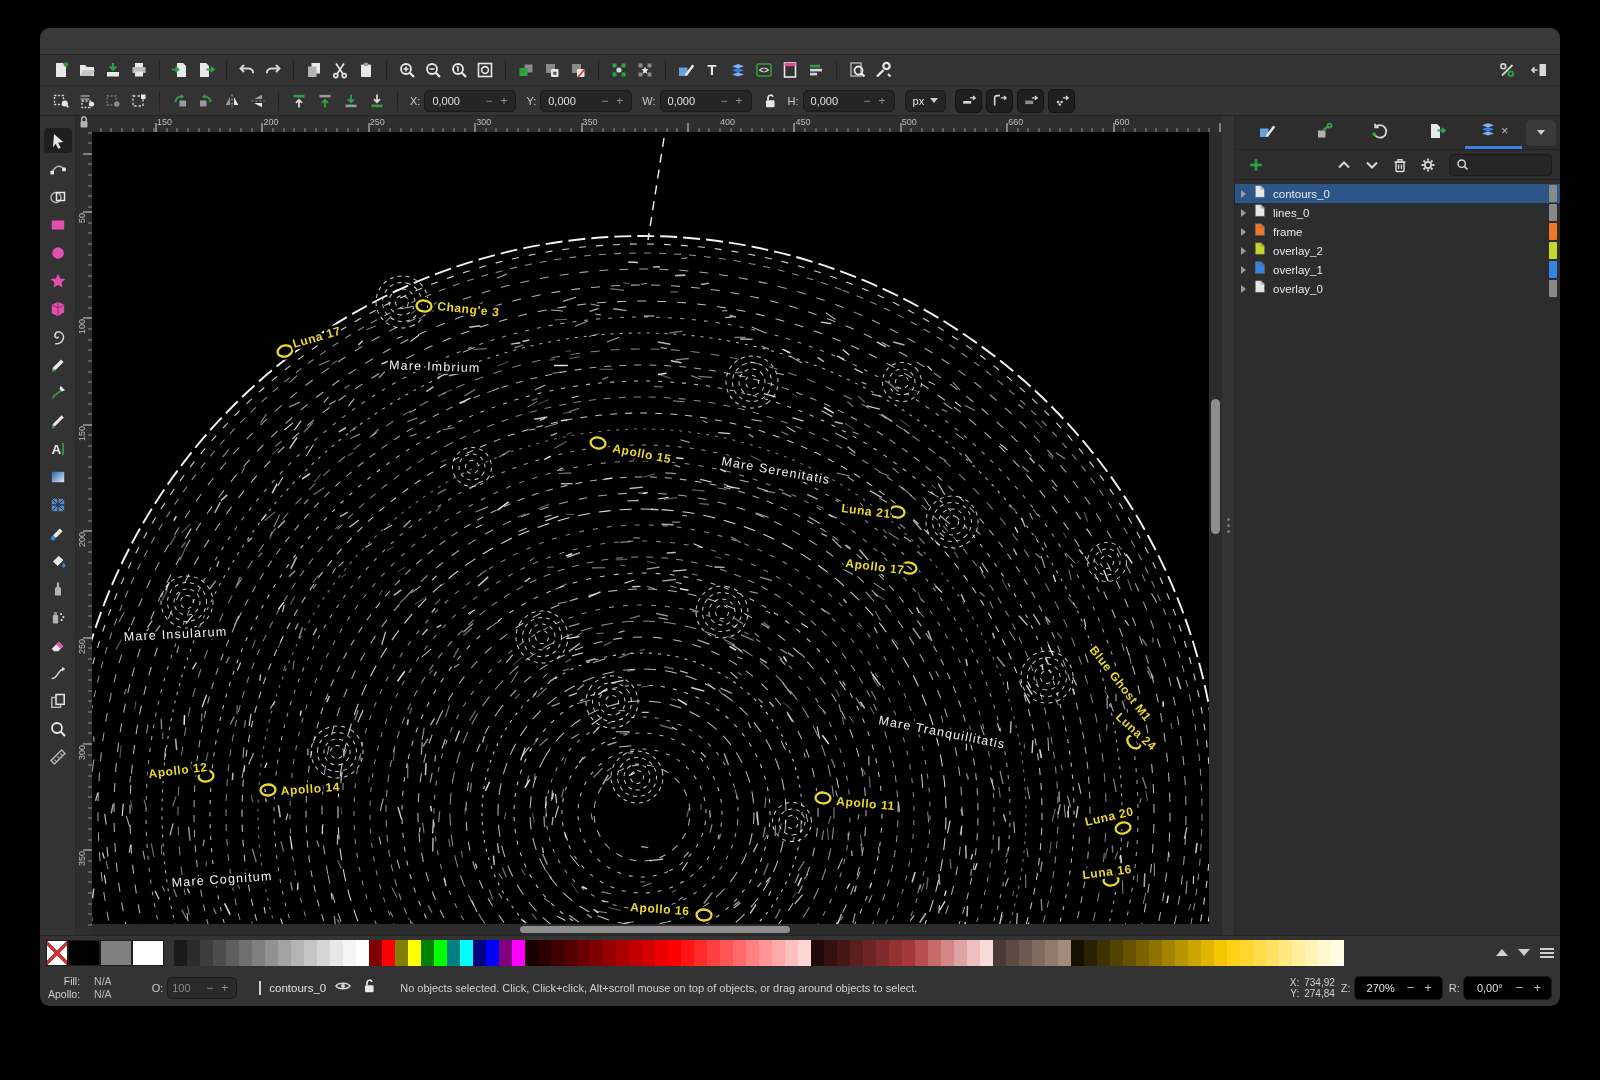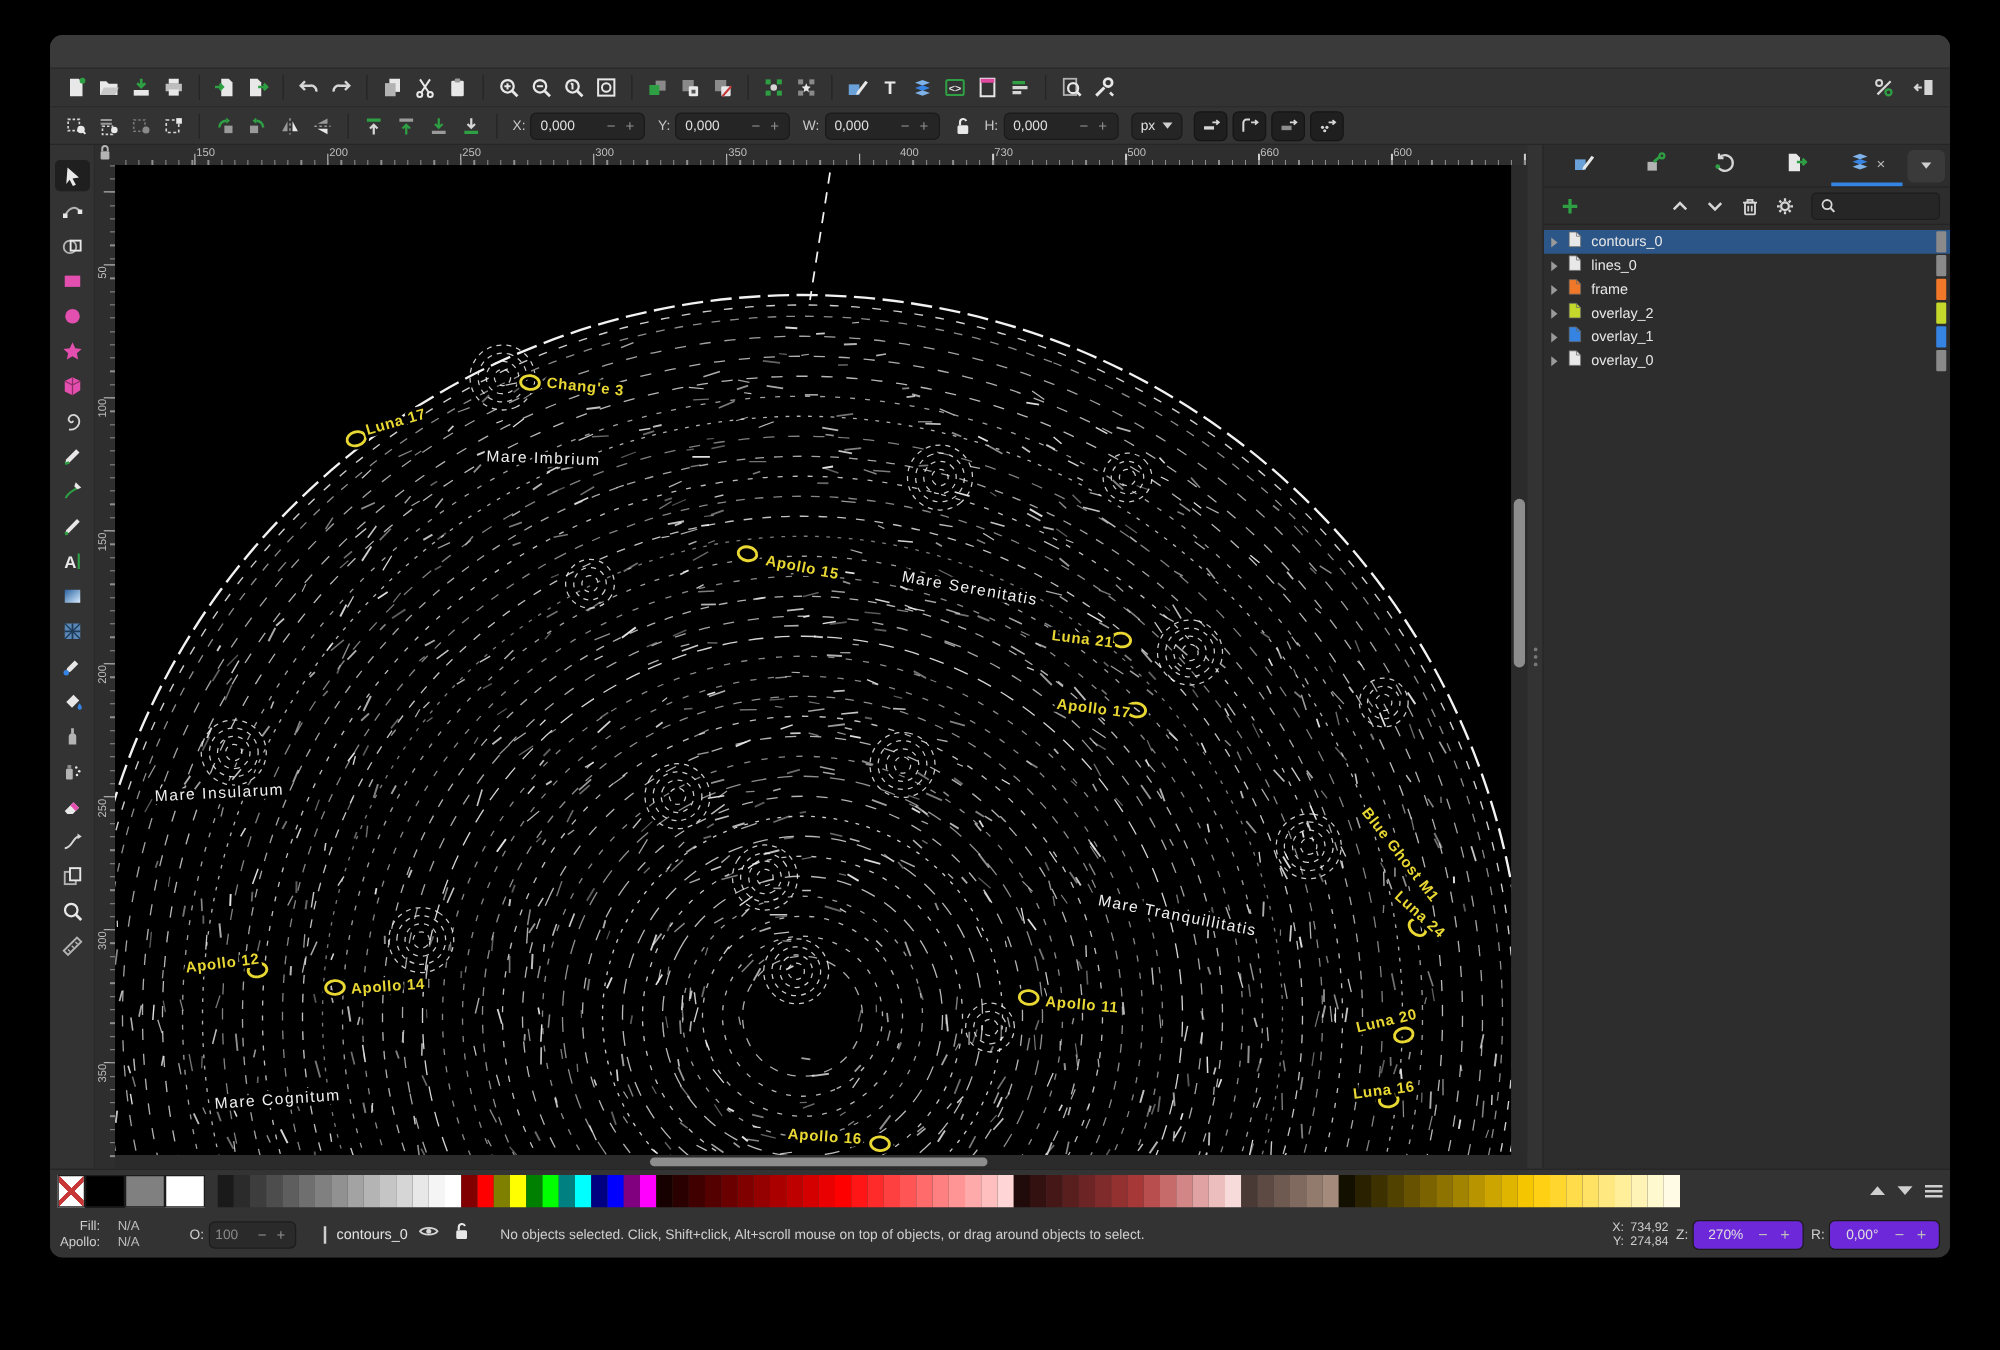--- a/index.html
+++ b/index.html
@@ -95,21 +95,21 @@
   .obox{display:flex;align-items:center;background:#2a2a2a;border:1px solid #1c1c1c;border-radius:5px;height:22px;padding:0 4px;}
   .oval{font-size:11px;color:#8a8a8a;min-width:30px;}
   .layer-ind{display:flex;align-items:center;margin-left:22px;gap:8px;}
   .lbar{width:2px;height:14px;background:#cfcfcf;}
   .lind-name{font-size:11.5px;color:#e3e3e3;}
   .msg{font-size:11px;color:#cfcfcf;margin-left:22px;white-space:nowrap;overflow:hidden;}
   .st-right{margin-left:auto;display:flex;align-items:center;gap:6px;}
   .xy{font-size:10px;color:#cfcfcf;display:grid;grid-template-columns:auto auto;column-gap:5px;text-align:right;}
   .zr{display:flex;align-items:center;gap:3px;}
   .zlab{font-size:11px;color:#cfcfcf;}
-  .zbox{display:flex;align-items:center;background:#6d28d9;border:1px solid #1c1c1c;border-radius:5px;height:24px;padding:0 5px;}
+  .zbox{display:flex;align-items:center;background:#000000;border:1px solid #1c1c1c;border-radius:5px;height:24px;padding:0 5px;}
   .zval{font-size:11px;color:#e0e0e0;min-width:42px;text-align:center;}
   .zbtn{font-size:13px;color:#bdbdbd;padding:0 5px;}
 </style>
 </head>
 <body>
 
 <div id="window">
 
   <div class="titlebar">
     <div class="lights">
@@ -639,21 +639,21 @@
               <path d="M6.8 8V6a2.2 2.2 0 0 1 4.4 0v2" fill="none" stroke="#b3b3b3" stroke-width="1.6"></path>
             </svg></span>
       </div>
       <div class="hruler" id="hruler">
           <span class="rlabel" style="left: 65px; top: 1px;">150</span>
           <span class="rlabel" style="left: 171.4px; top: 1px;">200</span>
           <span class="rlabel" style="left: 277.8px; top: 1px;">250</span>
           <span class="rlabel" style="left: 384.2px; top: 1px;">300</span>
           <span class="rlabel" style="left: 490.6px; top: 1px;">350</span>
           <span class="rlabel" style="left: 628px; top: 1px;">400</span>
-          <span class="rlabel" style="left: 703.4px; top: 1px;">730</span>
+          <span class="rlabel" style="left: 703.4px; top: 1px;">450</span>
           <span class="rlabel" style="left: 809.8px; top: 1px;">500</span>
           <span class="rlabel" style="left: 916.2px; top: 1px;">660</span>
           <span class="rlabel" style="left: 1022.6px; top: 1px;">600</span>
         </div>
       <div class="vruler" id="vruler">
           <span class="rlabel vlabel" style="top: 81px; left: 1px;">50</span>
           <span class="rlabel vlabel" style="top: 187.4px; left: 1px;">100</span>
           <span class="rlabel vlabel" style="top: 293.8px; left: 1px;">150</span>
           <span class="rlabel vlabel" style="top: 400.2px; left: 1px;">200</span>
           <span class="rlabel vlabel" style="top: 506.6px; left: 1px;">250</span>
@@ -2017,21 +2017,21 @@
       <span class="lind-name">contours_0</span>
       <span><svg viewBox="0 0 18 18" width="18" height="18">
             <path d="M2 9c2.6-3.6 11.4-3.6 14 0-2.6 3.6-11.4 3.6-14 0z" fill="none" stroke="#d6d6d6" stroke-width="1.5"></path>
             <circle cx="9" cy="9" r="2" fill="#d6d6d6"></circle>
           </svg></span>
       <span><svg viewBox="0 0 18 18" width="18" height="18">
             <rect x="5" y="8.2" width="8.6" height="7" rx="1.2" fill="#e8e8e8"></rect>
             <path d="M7 8V5.6A2.6 2.6 0 0 1 12 4.8" fill="none" stroke="#e8e8e8" stroke-width="1.7"></path>
           </svg></span>
     </div>
-    <div class="msg">No objects selected. Click, Shift+click, Alt+scroll mouse on top of objects, or drag around objects to select.</div>
+    <div class="msg">No objects selected. Click, Click+click, Alt+scroll mouse on top of objects, or drag around objects to select.</div>
     <div class="st-right">
       <div class="xy">
         <span>X:</span>
           <span>734,92</span>
         <span>Y:</span>
           <span>274,84</span>
       </div>
       <div class="zr">
         <span class="zlab">Z:</span>
         <div class="zbox">

